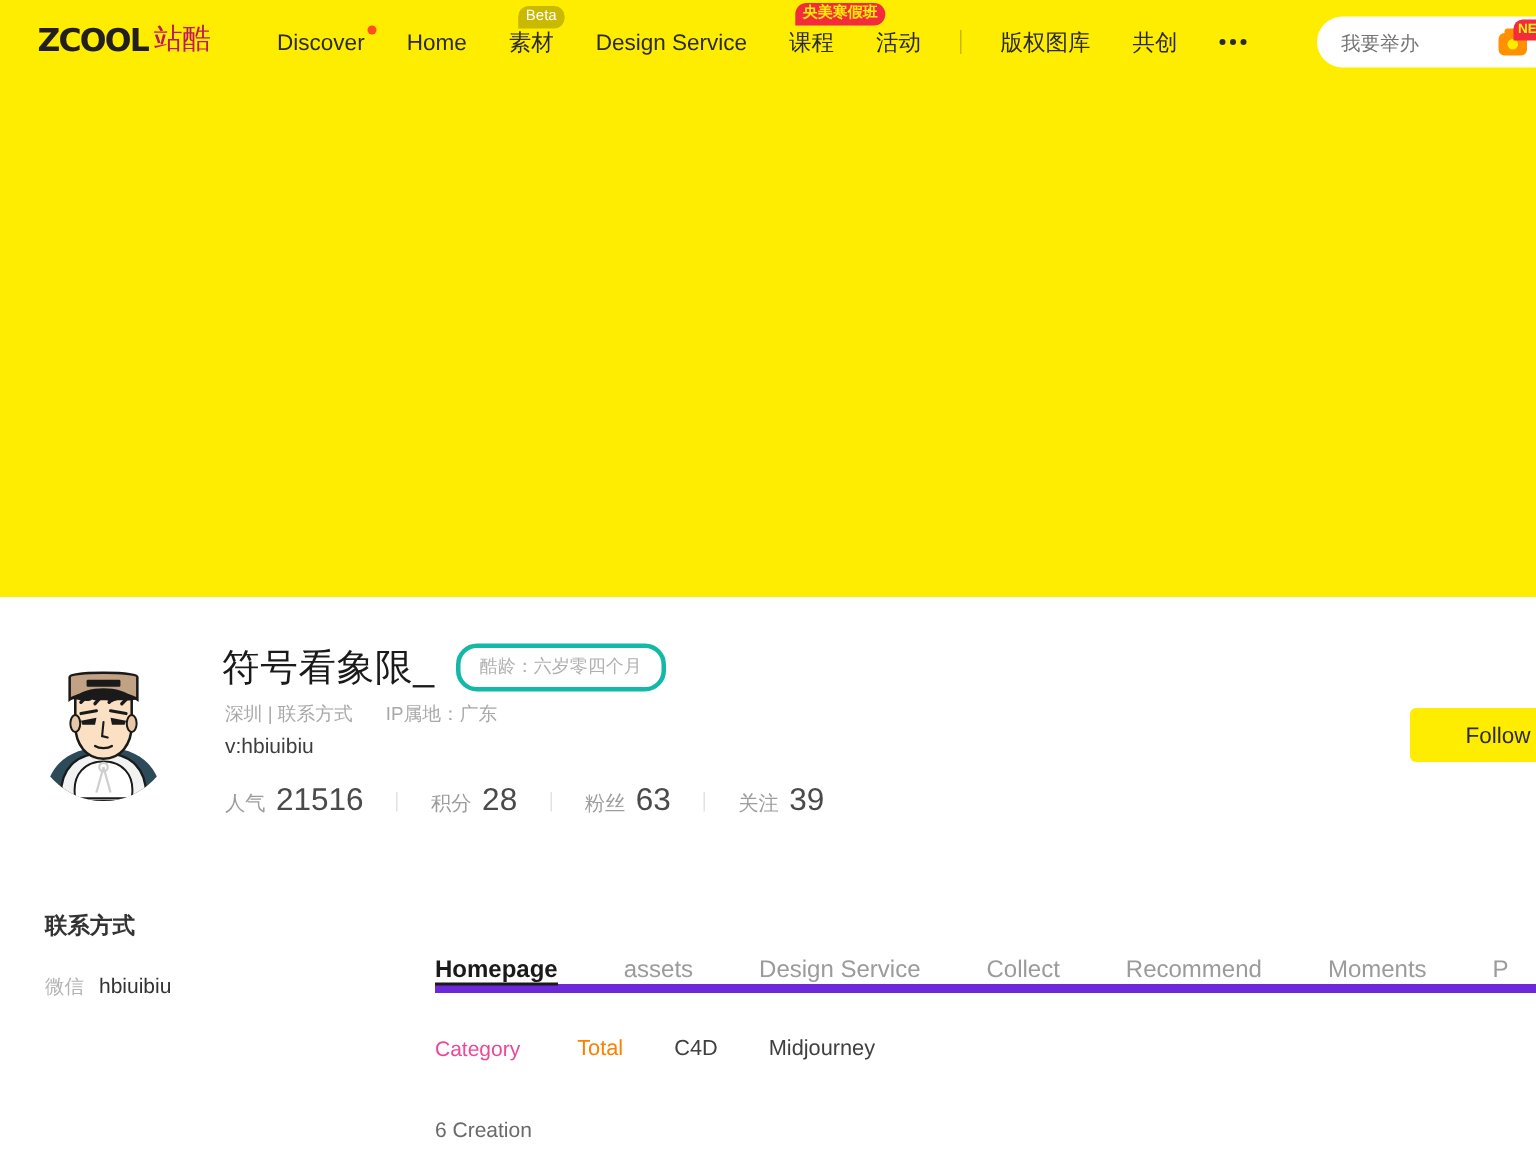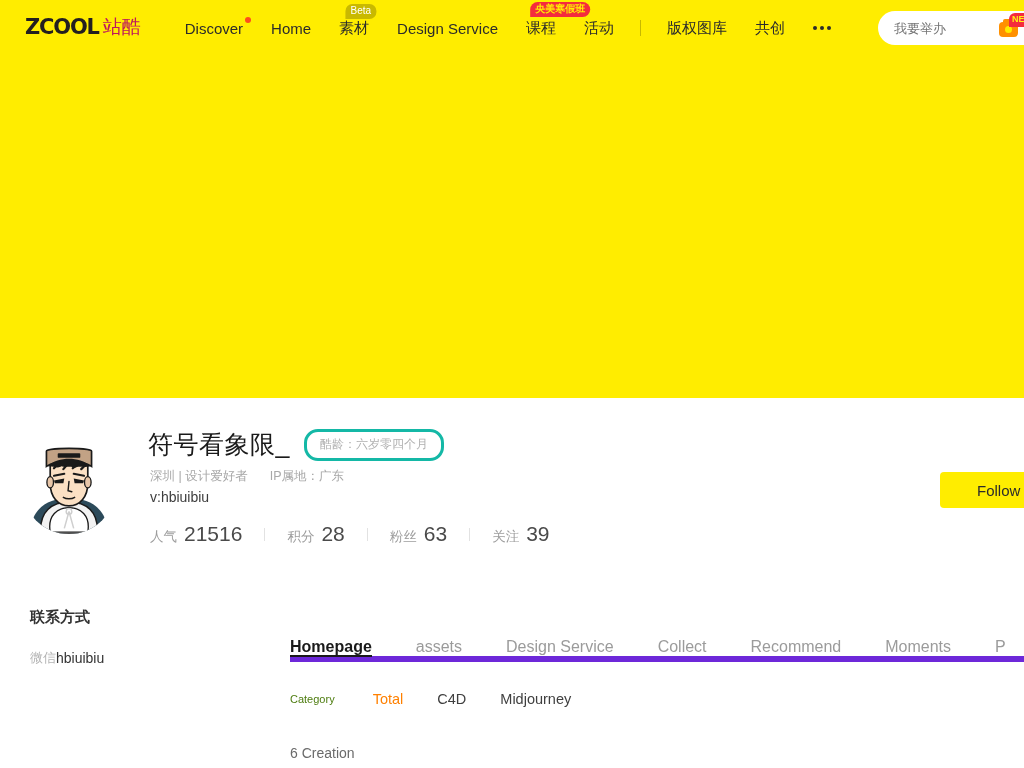--- a/index.html
+++ b/index.html
@@ -235,21 +235,21 @@
     position: absolute; left: 0; top: 608px;
     width: 280px;
   }
   .side-title {
     margin-left: 30px;
     font-size: 15px; font-weight: 700;
     color: #333333;
   }
   .side-row {
     margin-left: 30px; margin-top: 22px;
-    display: flex; align-items: center; 
+    display: flex; gap: 10px;
   }
   .side-key { font-size: 13px; color: #b3b3b3; }
   .side-val { font-size: 14px; color: #333333; }
 
   
   .content {
     position: absolute; left: 290px; top: 608px;
     width: 734px;
   }
   .tabbar {
@@ -275,21 +275,21 @@
     left: 0; bottom: -1px;
     width: 100%; height: 2px;
     background: #1a1a1a;
   }
 
   .filter {
     margin-top: 29px;
     display: flex; align-items: center;
   }
   .filter-label {
-    font-size: 11px; color: #4d7c0f;
+    font-size: 14px; color: #ec4899;
     margin-right: 38px;
   }
   .filter-opt {
     font-size: 14.5px; color: #3f3f3f;
     margin-right: 34px; cursor: pointer;
     white-space: nowrap;
   }
   .filter-opt.active { color: #ff8000; }
   .count {
     margin-top: 38px;
@@ -394,21 +394,21 @@
       <path d="M44 61 C47 63 53 63 56 61" stroke="#1a1a1a" stroke-width="1.6" fill="none" stroke-linecap="round"></path>
     </svg>
   </div>
 
   <div class="name-row">
     <span class="uname">符号看象限_</span>
     <span class="age-pill">酷龄：六岁零四个月</span>
   </div>
 
   <div class="meta-row">
-    <span>深圳 | 设计爱好者</span>
+    <span>深圳 | 联系方式</span>
     <span>IP属地：广东</span>
   </div>
 
   <div class="vline-txt">v:hbiuibiu</div>
 
   <div class="stats">
     <div class="stat">
       <span class="stat-label">人气</span>
       <span class="stat-value">21516</span>
     </div>

